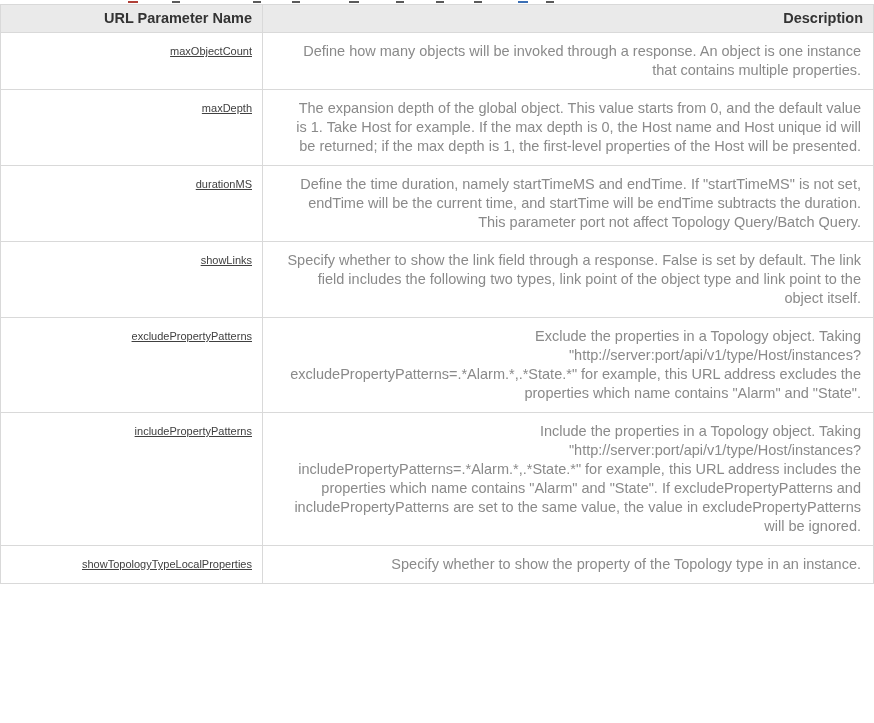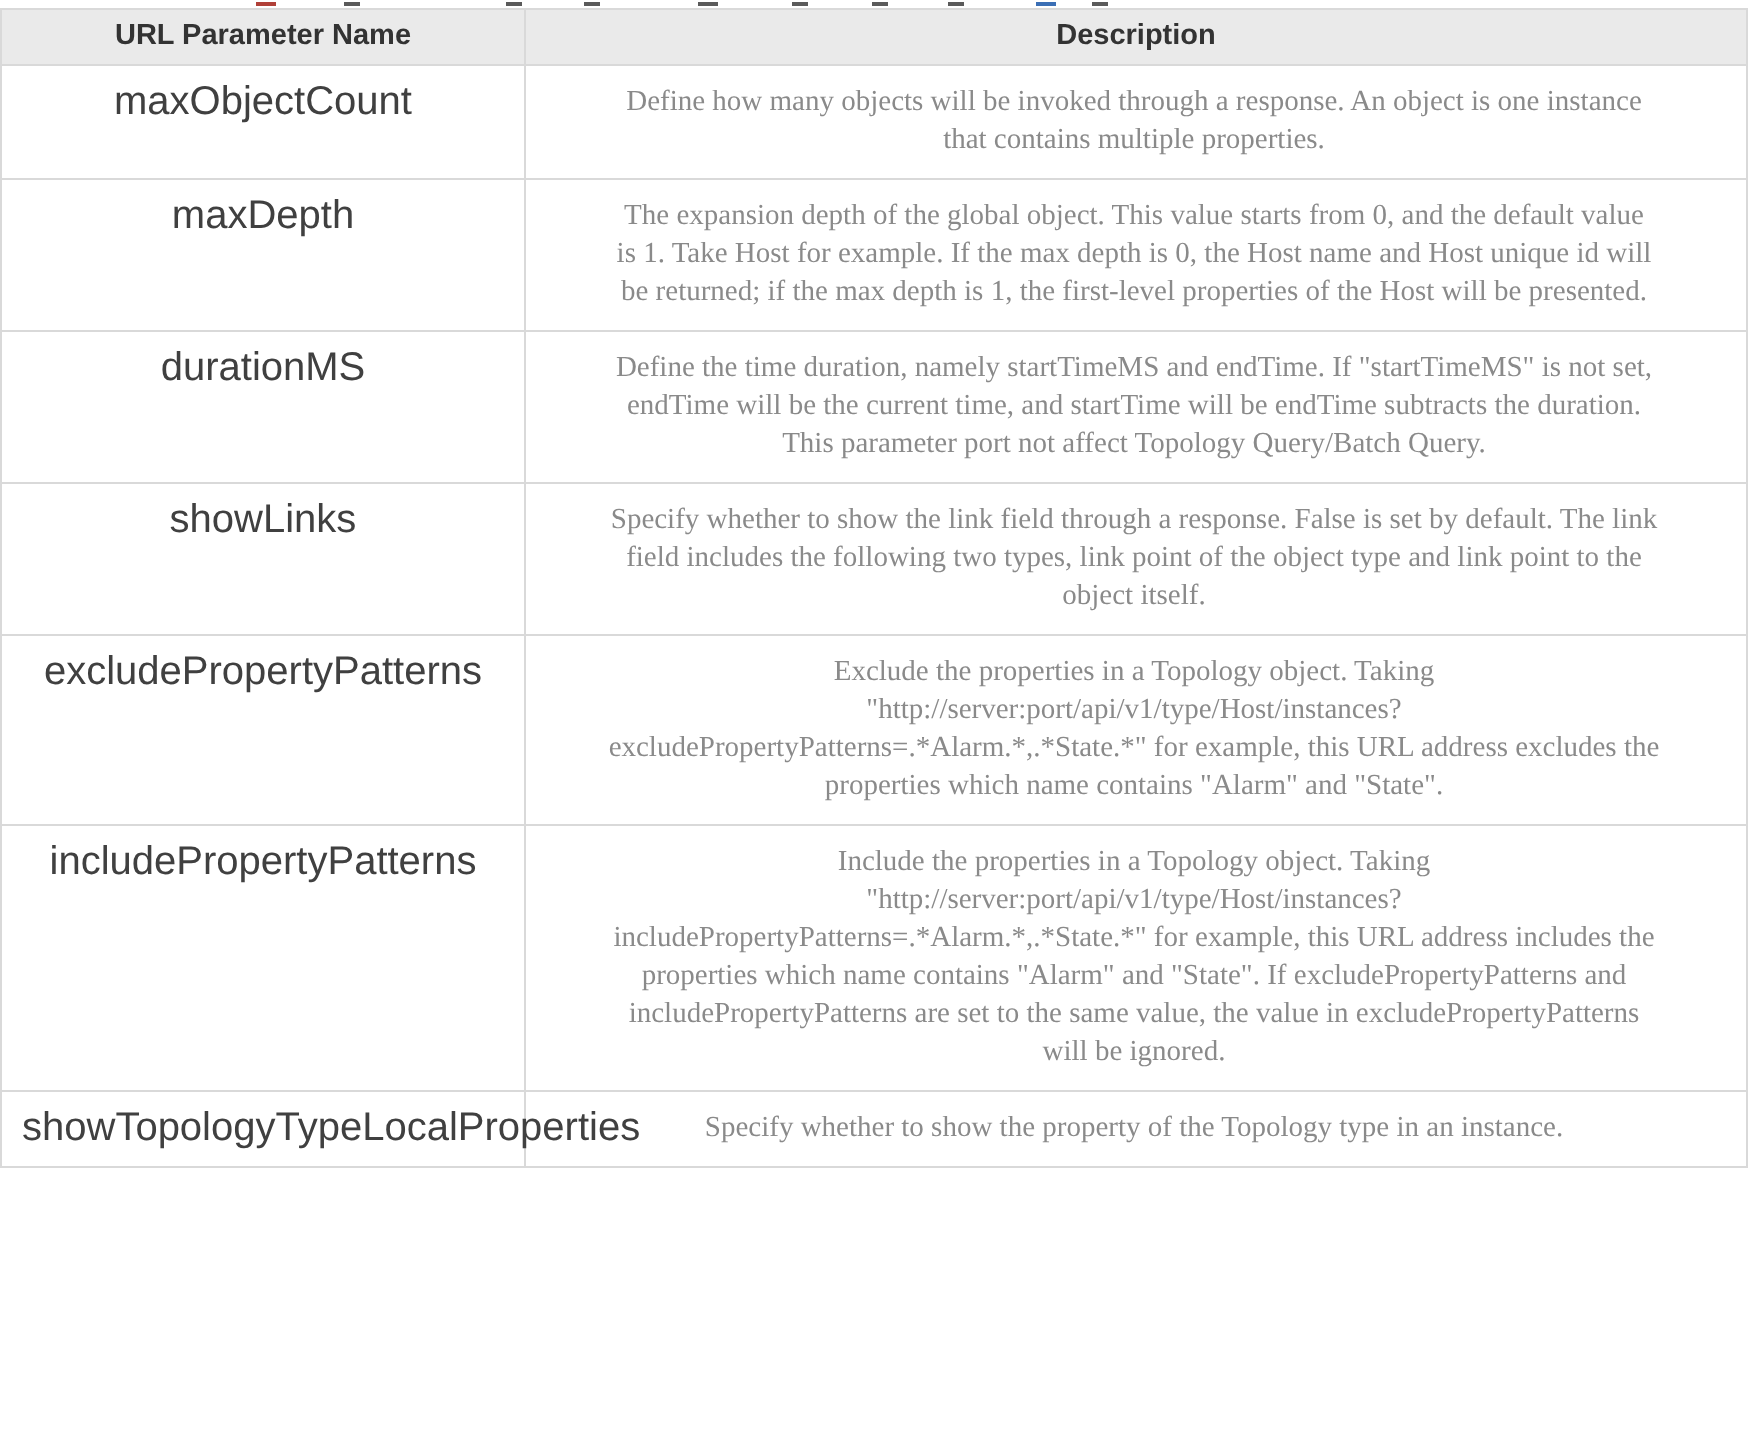--- a/index.html
+++ b/index.html
@@ -30,44 +30,44 @@
   }
   table.param-table{
     border-collapse:collapse;
     table-layout:fixed;
     width:874px;
   }
   table.param-table th,
   table.param-table td{
     border:1px solid var(--border);
     vertical-align:top;
-    text-align:center;
+    text-align:right;
     box-sizing:border-box;
   }
   table.param-table th{
     background:var(--header_bg);
     color:var(--header_text);
     font-size:14.5px;
     font-weight:bold;
     padding:4px 10px;
     line-height:19px;
   }
   td.param{
     color:var(--param_text);
-    font-size:20px;
+    font-size:11px;
     line-height:19px;
     padding:9px 10px;
+    text-decoration:underline;
   }
   td.desc{
     color:var(--description_text);
     font-size:14.5px;
     line-height:19px;
     padding:9px 12px 9px 10px;
     white-space:pre-line;
-    font-family:Liberation Serif, serif;
   }
 </style>
 </head>
 <body>
 
 <div class="clipped-top">
     <span class="frag" style="left: 128px; width: 10px; background: rgb(176, 64, 56);"></span>
     <span class="frag" style="left: 172px; width: 8px; background: rgb(90, 90, 90);"></span>
     <span class="frag" style="left: 253px; width: 8px; background: rgb(90, 90, 90);"></span>
     <span class="frag" style="left: 292px; width: 8px; background: rgb(90, 90, 90);"></span>

